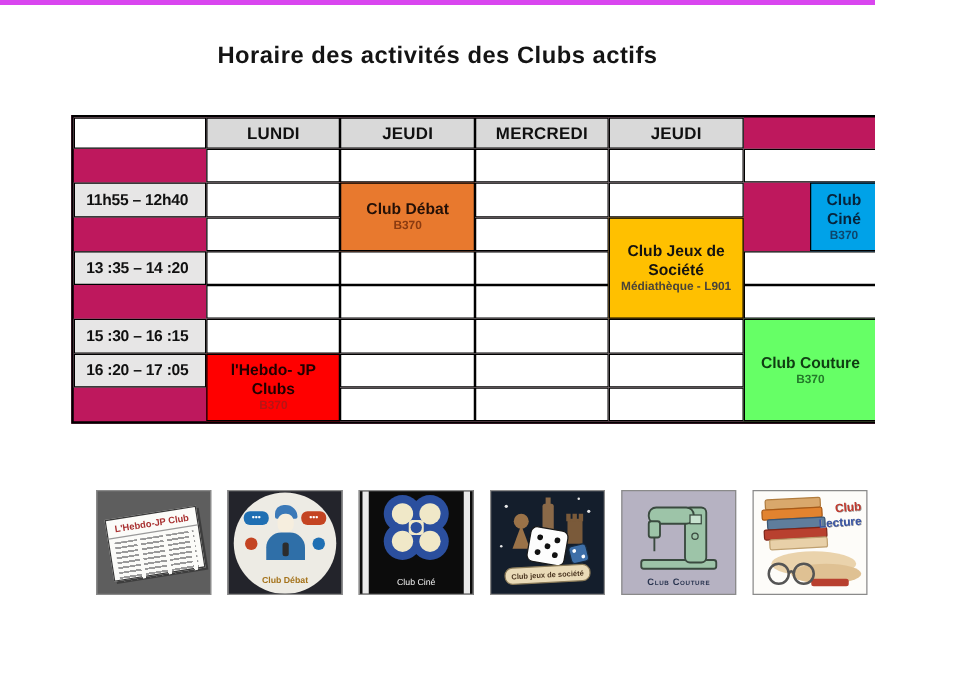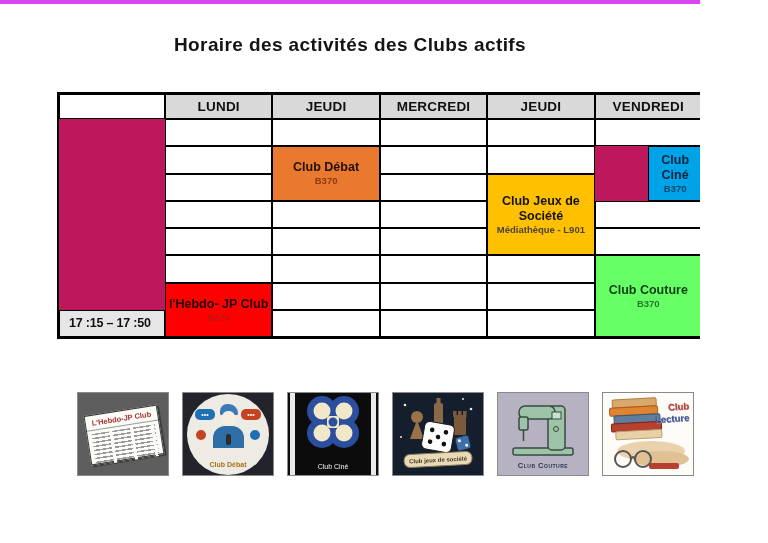--- a/index.html
+++ b/index.html
@@ -83,23 +83,25 @@
 
 <div class="title">Horaire des activités des Clubs actifs</div>
 
 <div class="schedule">
 
   <div class="c corner" style="grid-area:1/1"></div>
   <div class="c hd" style="grid-area:1/2">LUNDI</div>
   <div class="c hd" style="grid-area:1/3">JEUDI</div>
   <div class="c hd" style="grid-area:1/4">MERCREDI</div>
   <div class="c hd" style="grid-area:1/5">JEUDI</div>
-  <div class="c hd" style="grid-area:1/6/2/8">VENDREDI</div>
-
-  <div class="c tm" style="grid-area:9/1">17 :15 – 17 :50</div>
+
+  <div class="c tm" style="grid-area:3/1">11h55 – 12h40</div>
+  <div class="c tm" style="grid-area:5/1">13 :35 – 14 :20</div>
+  <div class="c tm" style="grid-area:7/1">15 :30 – 16 :15</div>
+  <div class="c tm" style="grid-area:8/1">16 :20 – 17 :05</div>
 
   <div class="c" style="grid-area:2/2"></div>
   <div class="c" style="grid-area:3/2"></div>
   <div class="c" style="grid-area:4/2"></div>
   <div class="c" style="grid-area:5/2"></div>
   <div class="c" style="grid-area:6/2"></div>
   <div class="c" style="grid-area:7/2"></div>
 
   <div class="c" style="grid-area:2/3"></div>
   <div class="c" style="grid-area:5/3"></div>
@@ -137,21 +139,21 @@
   </div>
   <div class="c ev ev-cine" style="grid-area: 3 / 7 / 5 / 8; background-color: rgb(0, 162, 232);">
     <span class="nm">Club Ciné</span>
     <span class="rm">B370</span>
   </div>
   <div class="c ev ev-couture" style="grid-area: 7 / 6 / 10 / 8; background-color: rgb(102, 255, 102);">
     <span class="nm">Club Couture</span>
     <span class="rm">B370</span>
   </div>
   <div class="c ev ev-hebdo" style="grid-area: 8 / 2 / 10 / 3; background-color: rgb(255, 0, 0);">
-    <span class="nm">l'Hebdo- JP Club</span>
+    <span class="nm">l'Hebdo- JP Clubs</span>
     <span class="rm">B370</span>
   </div>
 </div>
 
 <div class="logos">
 
   <div class="logo hebdo">
     <div class="paper">
       <div class="paper-title">L'Hebdo-JP Club</div>
       <div class="paper-cols"></div>

